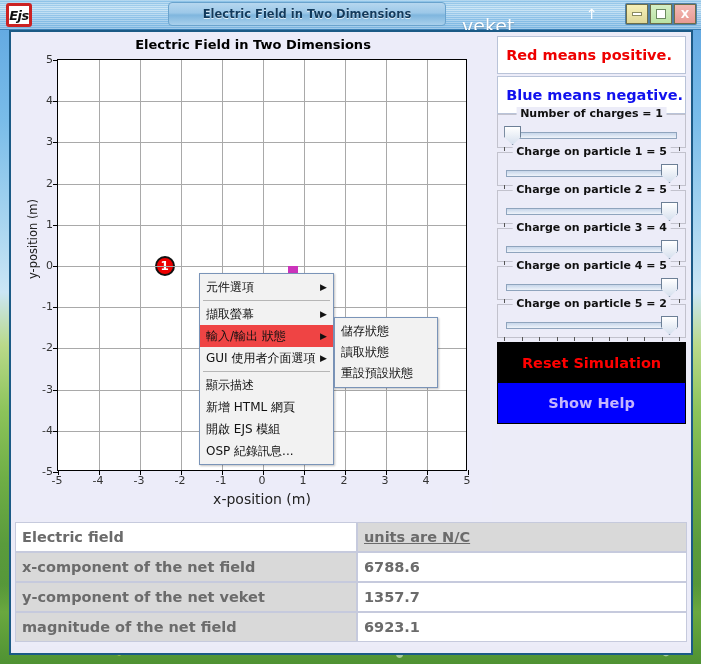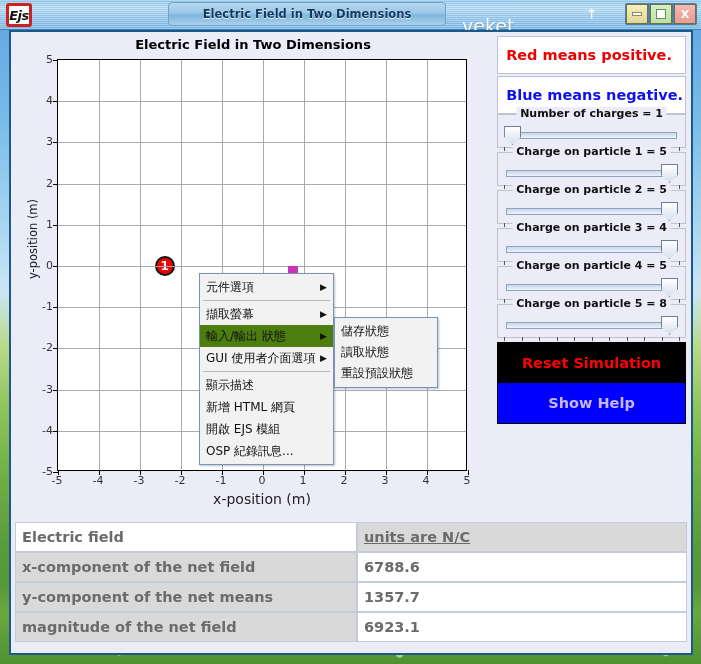--- a/index.html
+++ b/index.html
@@ -144,21 +144,21 @@
     background: #f2f2f2; border: 1px solid #7a94b8;
     padding: 2px 0; z-index: 30;
     box-shadow: 1px 1px 2px rgba(0,0,0,.25);
   }
   .ctx-item {
     height: 22px; display: flex; align-items: center; padding: 0 6px;
     font-size: 12px; color: #111; white-space: nowrap;
     font-family: "DejaVu Sans", "Liberation Sans", sans-serif;
   }
   .ctx-item .arr { margin-left: auto; font-size: 9px; color: #111; }
-  .ctx-item.sel { background: #4d7c0f; }
+  .ctx-item.sel { background: #ef4444; }
   .ctx-sep { height: 1px; background: #b6b6b6; margin: 2px 3px; }
   .ctx-sub {
     position: absolute; left: 323px; top: 285px; width: 104px;
     background: #f2f2f2; border: 1px solid #7a94b8;
     padding: 3px 0; z-index: 31;
     box-shadow: 1px 1px 2px rgba(0,0,0,.25);
   }
   .ctx-sub .ctx-item { height: 21px; }
 
   
@@ -453,21 +453,21 @@
               <i style="left: 40%;"></i>
               <i style="left: 50%;"></i>
               <i style="left: 60%;"></i>
               <i style="left: 70%;"></i>
               <i style="left: 80%;"></i>
               <i style="left: 90%;"></i>
               <i style="left: 100%;"></i>
             </div>
           </div>
           <div class="slider-group">
-            <div class="slider-legend">Charge on particle 5 = 8</div>
+            <div class="slider-legend">Charge on particle 5 = 2</div>
             <div class="slider-track"></div>
             <div class="slider-thumb" style="left: calc(100% - 24px);"></div>
             <div class="slider-ticks">
               <i style="left: 0%;"></i>
               <i style="left: 10%;"></i>
               <i style="left: 20%;"></i>
               <i style="left: 30%;"></i>
               <i style="left: 40%;"></i>
               <i style="left: 50%;"></i>
               <i style="left: 60%;"></i>
@@ -489,21 +489,21 @@
       <tbody id="tbody">
           <tr class="head">
             <td class="lbl">Electric field</td>
             <td class="val">units are N/C</td>
           </tr>
           <tr>
             <td class="lbl">x-component of the net field</td>
             <td class="val">6788.6</td>
           </tr>
           <tr>
-            <td class="lbl">y-component of the net means</td>
+            <td class="lbl">y-component of the net veket</td>
             <td class="val">1357.7</td>
           </tr>
           <tr>
             <td class="lbl">magnitude of the net field</td>
             <td class="val">6923.1</td>
           </tr>
         </tbody>
     </table>
   </div>
 </div>

